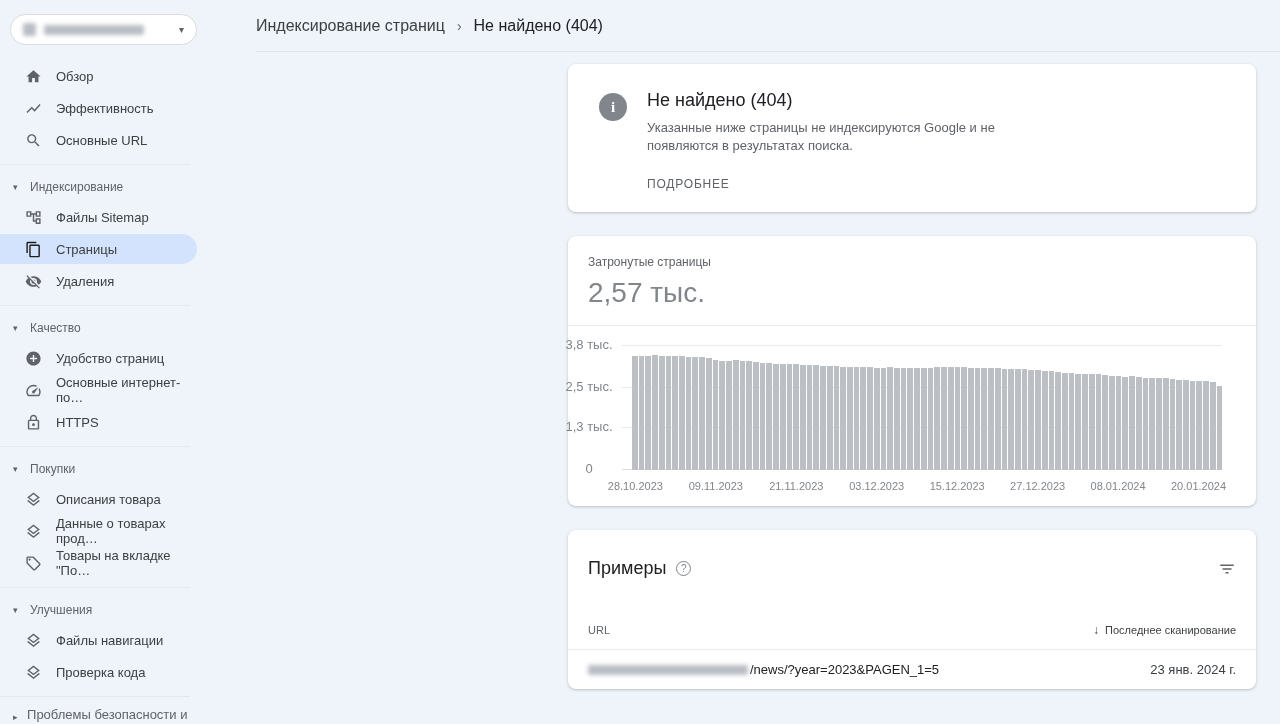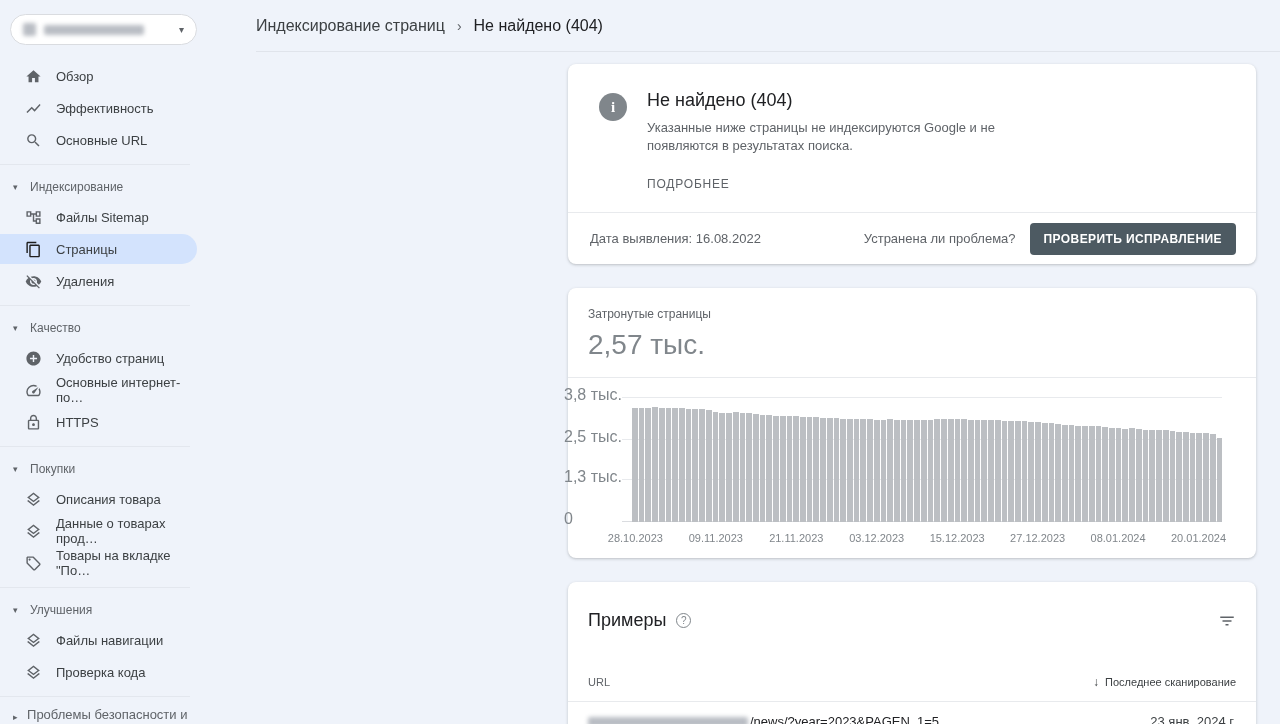--- a/index.html
+++ b/index.html
@@ -80,22 +80,22 @@
   }
   
   .metric-tile { padding:19px 20px 16px 20px; cursor:pointer; }
   .metric-label { font-size:12px; color:#5f6368; }
   .metric-value { font-size:28px; color:#80868b; margin-top:8px; }
   .chart-wrap { border-top:1px solid #e8eaed; padding:20px 20px 10px 0; }
   .chart-body { position:relative; margin-left:64px; margin-right:14px; height:124px; }
   .gridline { position:absolute; left:-10px; right:0; height:1px; background:#e8eaed; }
   .gridline.zero { background:#dadce0; }
   .ylabel {
-    position:absolute; right:calc(100% + 18px); width:50px; text-align:left;
-    font-size:16px; color:#80868b; transform:translateY(6px); white-space:nowrap;
+    position:absolute; right:calc(100% + 18px); width:50px; text-align:center;
+    font-size:13px; color:#80868b; transform:translateY(6px); white-space:nowrap;
   }
   .bars { position:absolute; left:0; right:0; bottom:0; top:0; display:flex; align-items:flex-end; gap:1px; }
   .bar { flex:1; background:#bcbfc3; }
   .xlabels { position:relative; margin-left:64px; margin-right:14px; height:20px; margin-top:6px; }
   .xlabel {
     position:absolute; transform:translateX(-50%); font-size:11px; color:#80868b; white-space:nowrap; top:4px;
   }
   
   .examples-card { padding:0 0 0 0; }
   .ex-header { display:flex; align-items:center; padding:28px 20px 10px 20px; }
@@ -281,25 +281,20 @@
   <div class="content">
 
     <div class="card">
       <div class="issue-top">
         <div class="info-circle">i</div>
         <div>
           <div class="issue-title">Не найдено (404)</div>
           <div class="issue-desc">Указанные ниже страницы не индексируются Google и не появляются в результатах поиска.</div>
           <div class="learn-more">ПОДРОБНЕЕ</div>
         </div>
-      </div>
-      <div class="issue-bottom">
-        <span>Дата выявления: 16.08.2022</span>
-        <span class="fix-q">Устранена ли проблема?</span>
-        <button class="validate-btn">ПРОВЕРИТЬ ИСПРАВЛЕНИЕ</button>
       </div>
     </div>
 
     <div class="card">
       <div class="metric-tile">
         <div class="metric-label">Затронутые страницы</div>
         <div class="metric-value">2,57 тыс.</div>
       </div>
       <div class="chart-wrap">
         <div class="chart-body" id="chart-body">

